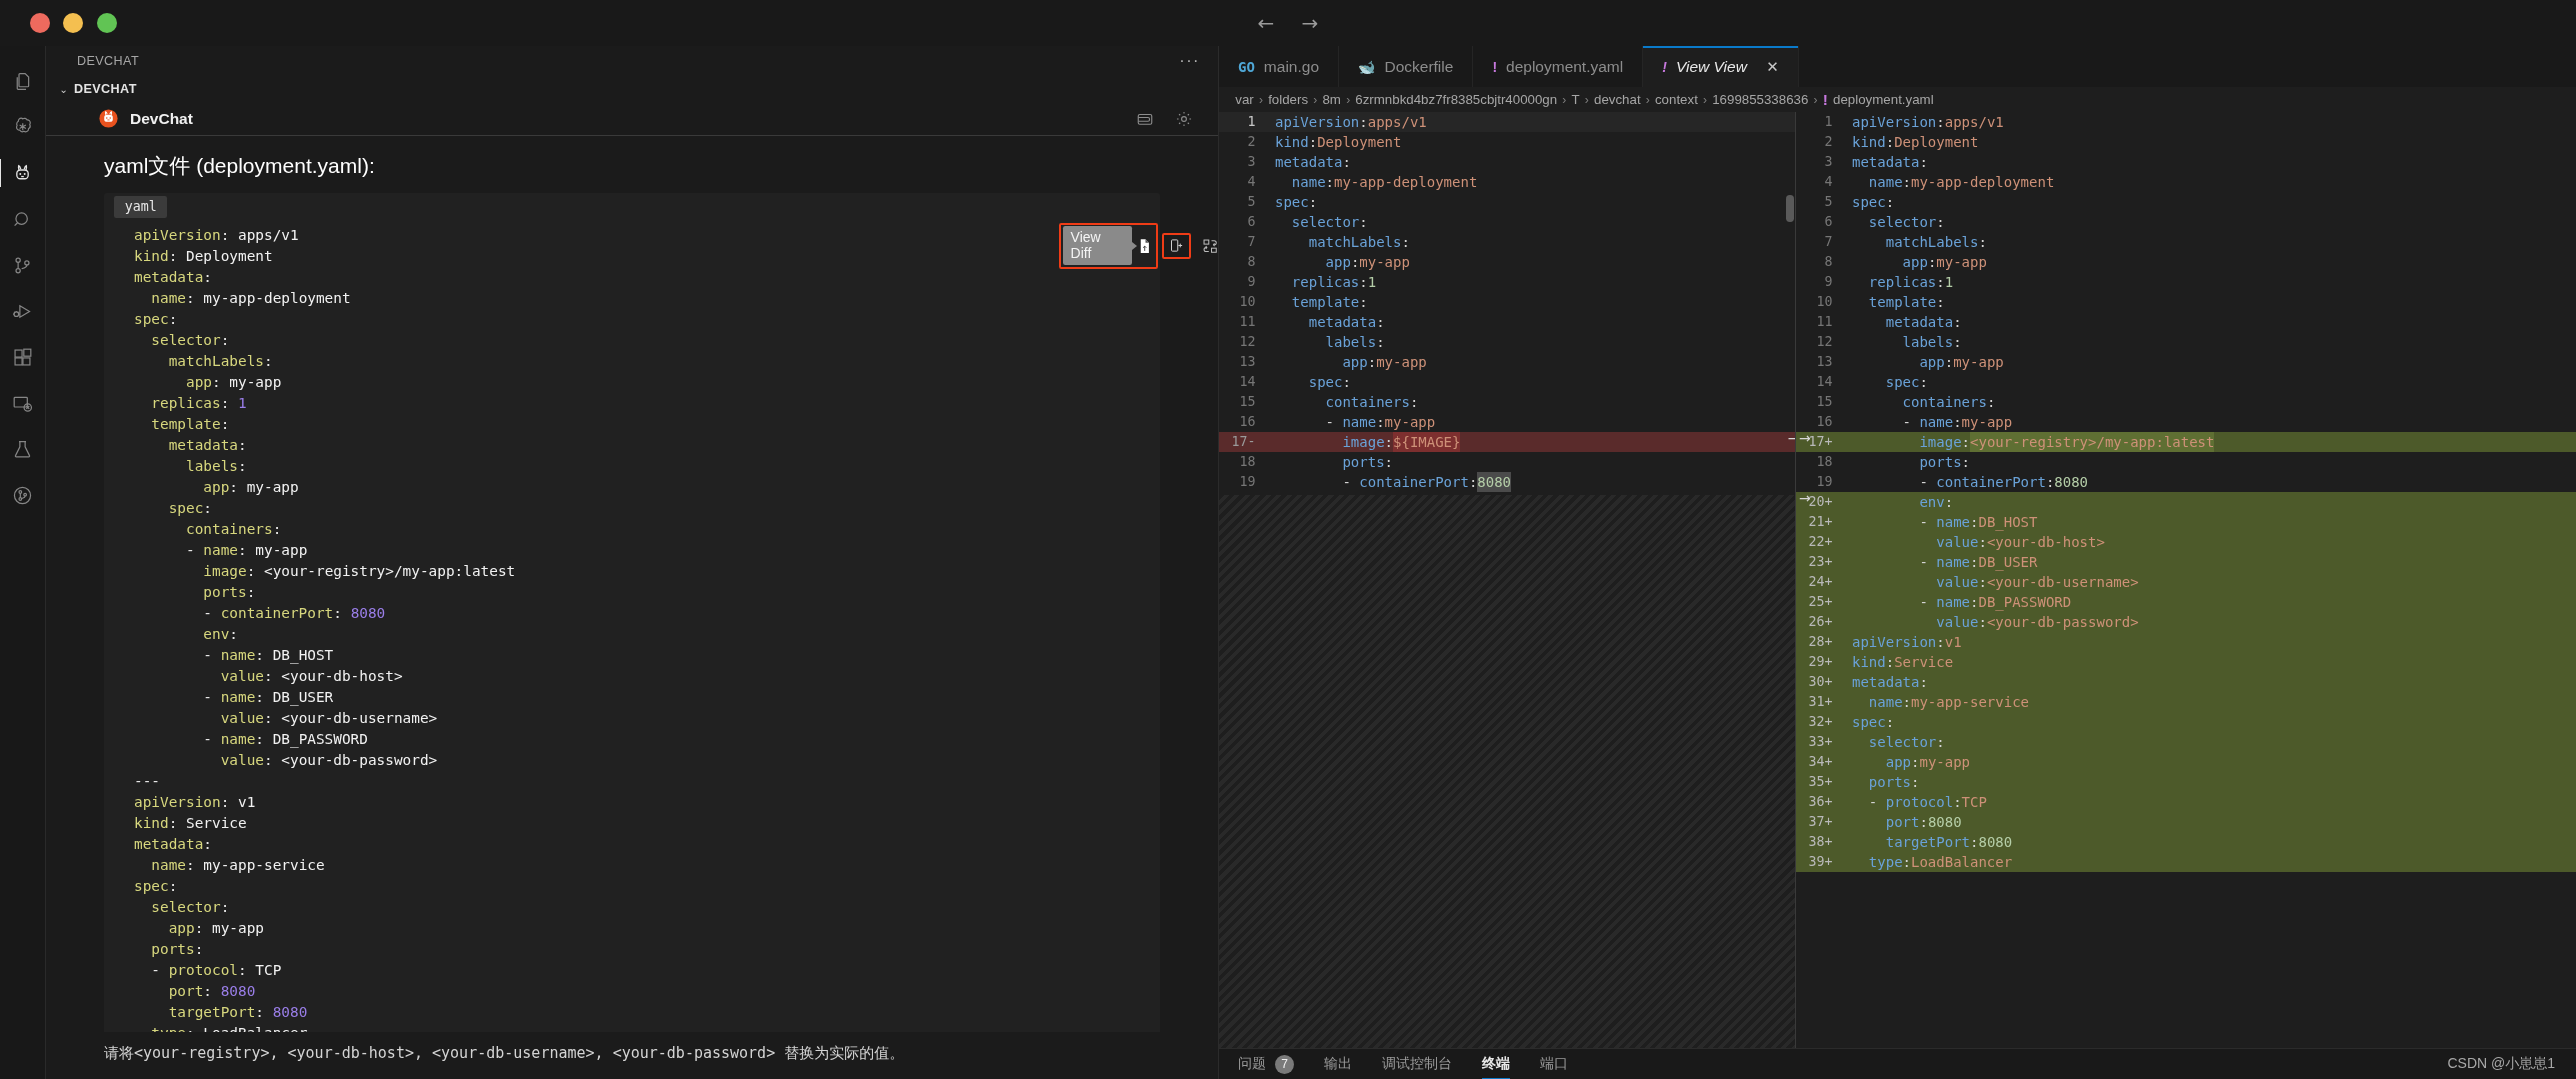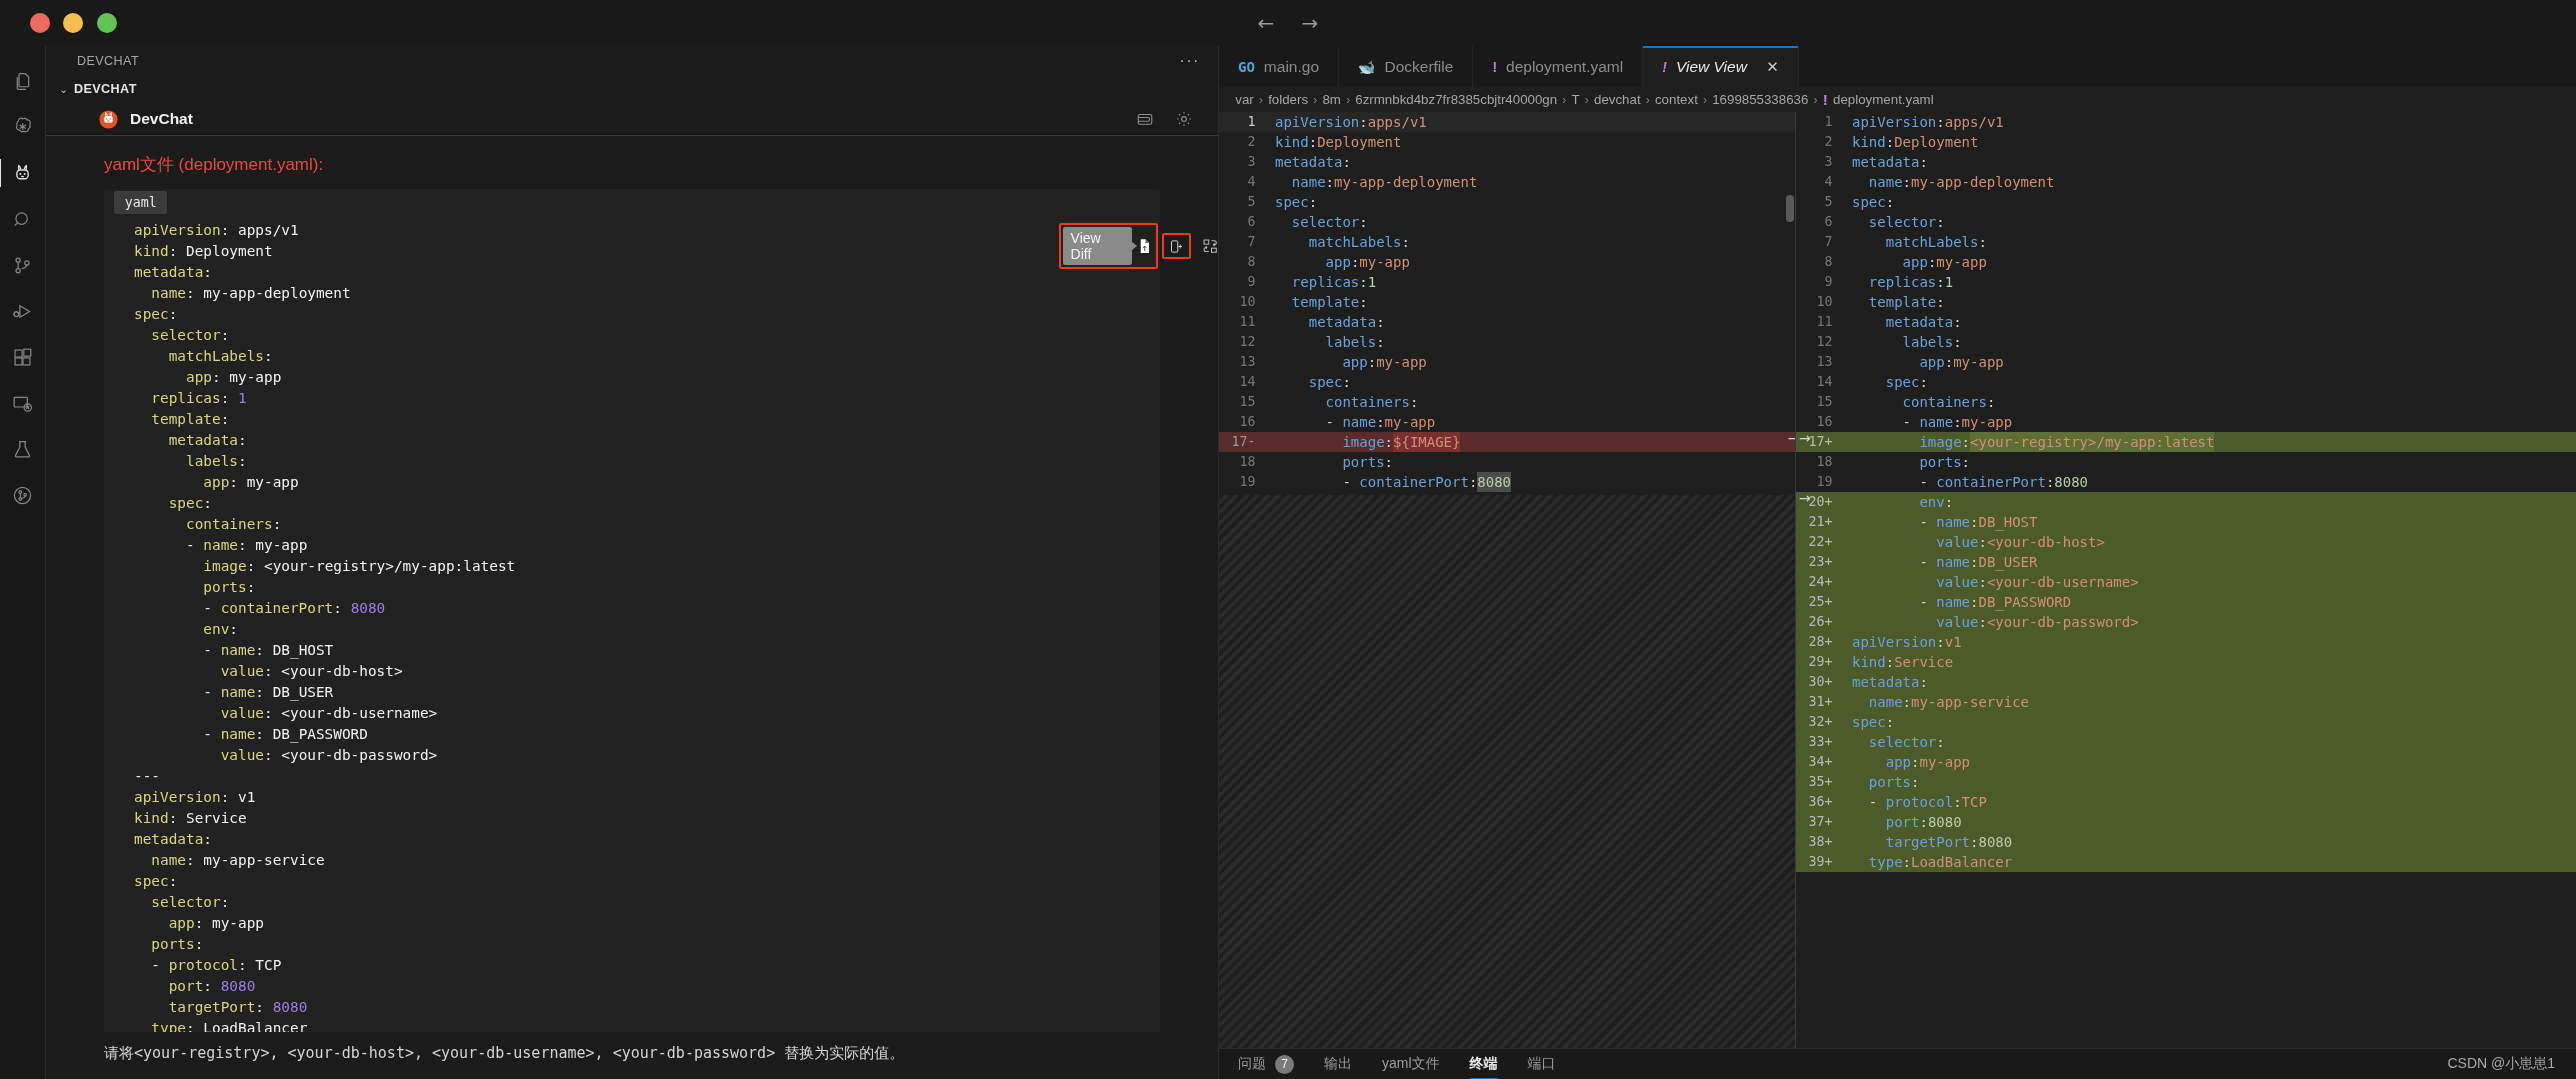--- a/index.html
+++ b/index.html
@@ -82,21 +82,21 @@
   #devchat { flex: 1 1 auto; display: flex; flex-direction: column; min-height: 0; }
   #dc-head {
     height: 34px; display: flex; align-items: center; padding: 0 25px 0 53px;
     border-bottom: 0.7px solid #3a3a3a;
   }
   #dc-head .brandwrap { display: flex; align-items: center; gap: 12px; flex: 1; }
   #dc-head .brandname { color: #f1f1f1; font-size: 15.5px; font-weight: bold; }
   #dc-head .hicons { display: flex; gap: 21px; align-items: center; color: #8d8d8d; }
 
   #dc-body { flex: 1 1 auto; overflow: hidden; padding: 16.3px 0 0 0; position: relative; }
-  #dc-intro { color: #ef4444; font-size: 17px; padding: 0 58px 13.3px 58px; }
+  #dc-intro { color: #ffffff; font-size: 21px; padding: 0 58px 13.3px 58px; }
 
   #codecard {
     margin: 0 58px; background: #212121; border-radius: 3px;
     position: relative; padding: 0 0 10.4px 0;
   }
   #codecard-head { height: 27px; display: flex; align-items: center; }
   .langchip {
     background: #3b3b3b; color: #e6e6e6; font-family: "DejaVu Sans Mono", monospace;
     font-size: 13.3px; padding: 3.7px 10.4px; border-radius: 2.2px; margin-left: 10.4px;
   }
@@ -547,21 +547,21 @@
     <div id="panel">
       <div id="ptabs" style="display:flex; gap:30px; align-items:center;">
           <div class="ptab">
             <span>问题</span>
             <span class="pbadge">7</span>
           </div>
           <div class="ptab">
             <span>输出</span>
           </div>
           <div class="ptab">
-            <span>yaml文件</span>
+            <span>调试控制台</span>
           </div>
           <div class="ptab active">
             <span>终端</span>
           </div>
           <div class="ptab">
             <span>端口</span>
           </div>
         </div>
       <div id="watermark">CSDN @小崽崽1</div>
     </div>

